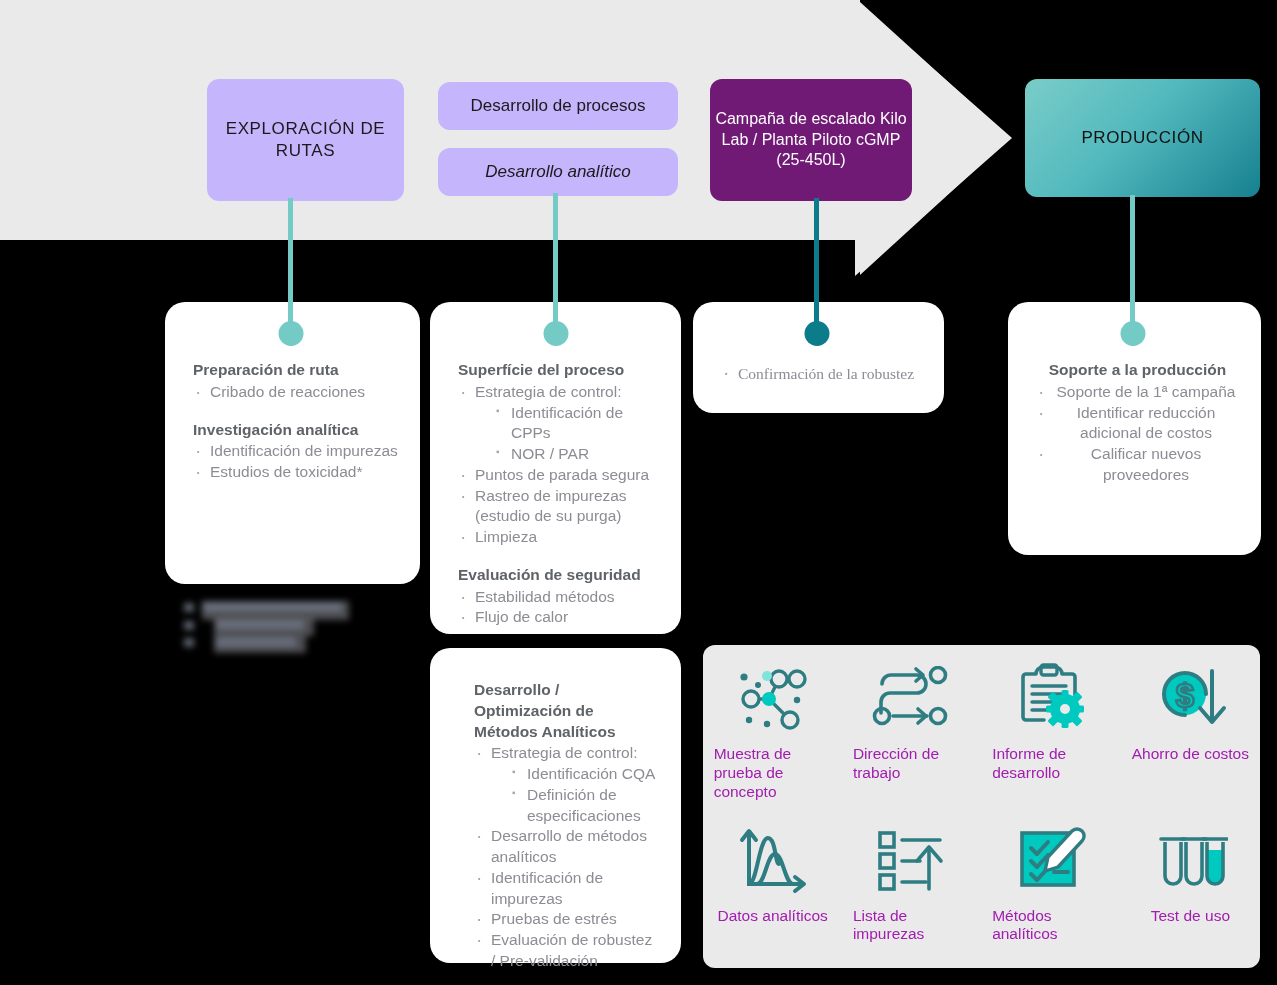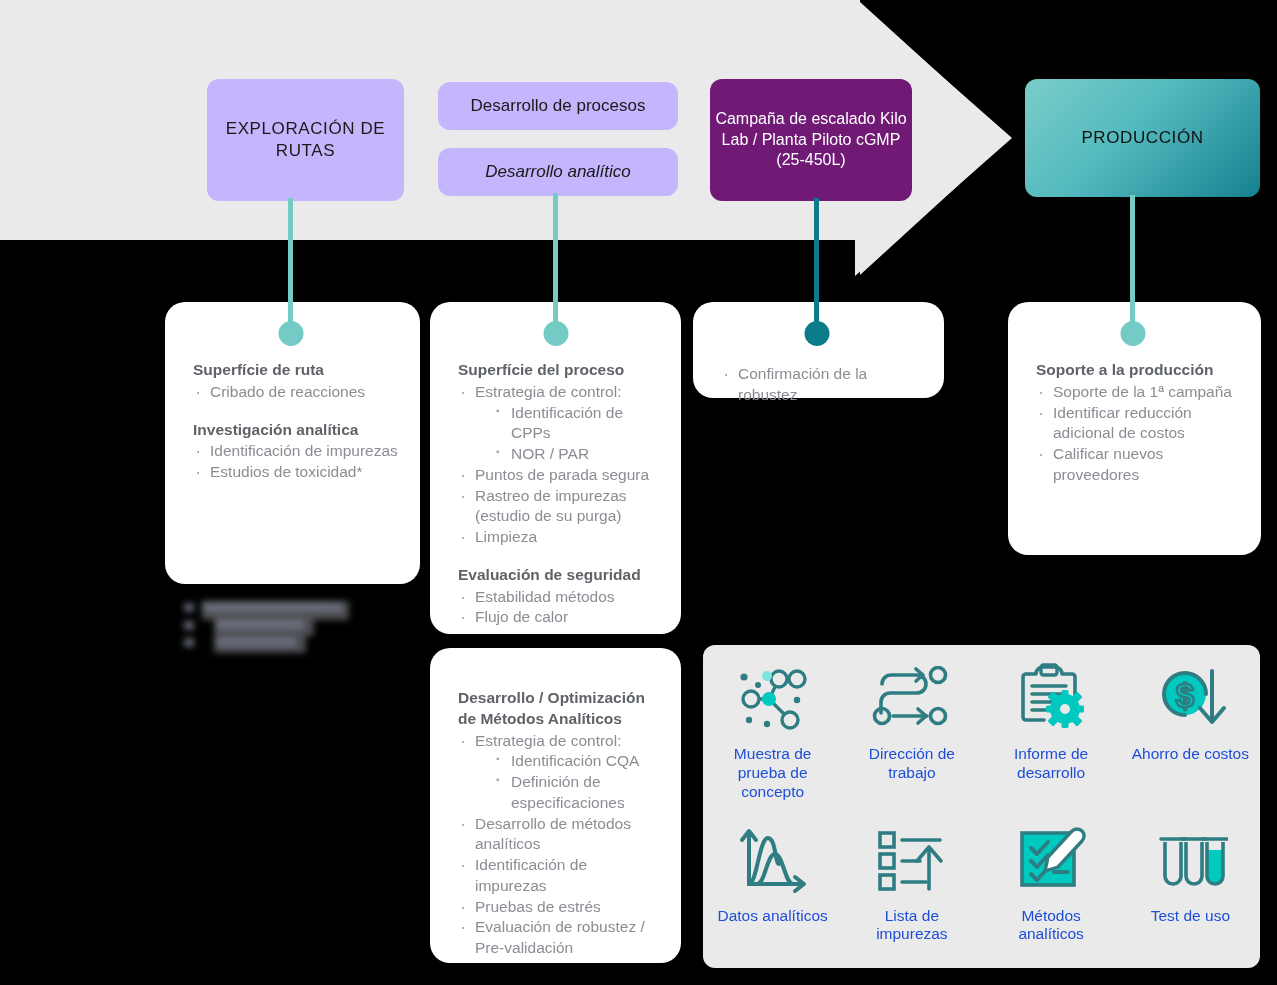--- a/index.html
+++ b/index.html
@@ -71,32 +71,32 @@
   
   .card {
     position: absolute;
     background: #ffffff;
     border-radius: 20px;
     box-sizing: border-box;
     z-index: 2;
   }
   #card-1 { left: 165px; top: 302px; width: 255px; height: 282px; }
   #card-2 { left: 430px; top: 302px; width: 251px; height: 332px; }
-  #card-3 { left: 693px; top: 302px; width: 251px; height: 96px; }
-  #card-4 { left: 1008px; top: 302px; width: 253px; height: 253px; }
+  #card-3 { left: 693px; top: 302px; width: 251px; height: 111px; font-family: Liberation Serif, serif; }
+  #card-4 { left: 1008px; top: 302px; width: 253px; height: 253px; text-align: center; }
   #card-5 { left: 430px; top: 648px; width: 251px; height: 315px; }
 
   .card-body {
     padding: 58px 22px 14px 28px;
     color: #8C8C94;
     font-size: 15.5px;
     line-height: 1.34;
   }
   #card-3 .card-body { padding-top: 62px; }
-  #card-5 .card-body { padding-top: 40px; }
+  #card-5 .card-body { padding-top: 32px; margin-left: 16px; }
 
   .blk-head {
     font-weight: bold;
     color: #5F6368;
     font-size: 15.5px;
     margin-bottom: 1px;
   }
   .blk-gap { height: 17px; }
 
   ul.bl { list-style: none; margin: 0; padding: 0; }
@@ -156,22 +156,22 @@
     display: flex;
     flex-direction: column;
     align-items: center;
     justify-content: flex-start;
     padding-top: 16px;
     box-sizing: border-box;
   }
   .icon-art { height: 76px; display: flex; align-items: center; justify-content: center; }
   .icon-label {
     margin-top: 8px;
-    text-align: center;
-    color: #1d4ed8;
+    text-align: left;
+    color: #a21caf;
     font-size: 15.5px;
     line-height: 1.22;
     max-width: 118px;
   }
 </style>
 </head>
 <body>
 
 <svg id="arrow-band" viewBox="0 0 1277 280" width="1277" height="280">
   <path d="M0,0 L860,0 L860,2 L1010,138 L860,275 L860,240 L0,240 Z" fill="#EAEAEA"></path>
@@ -210,21 +210,21 @@
   <div class="line"></div>
   <div class="dot"></div>
 </div>
 <div class="connector c-light" id="conn-4">
   <div class="line"></div>
   <div class="dot"></div>
 </div>
 
 <div class="card" id="card-1">
   <div class="card-body">
-    <div class="blk-head">Superfície de ruta</div>
+    <div class="blk-head">Preparación de ruta</div>
     <ul class="bl">
       <li>Cribado de reacciones</li>
     </ul>
     <div class="blk-gap"></div>
     <div class="blk-head">Investigación analítica</div>
     <ul class="bl">
       <li>Identificación de impurezas</li>
       <li>Estudios de toxicidad*</li>
     </ul>
   </div>

